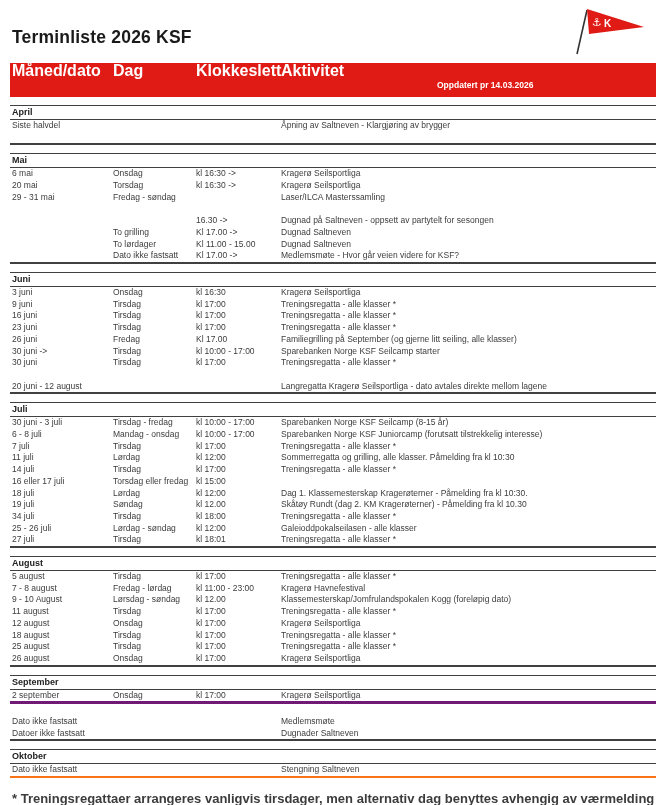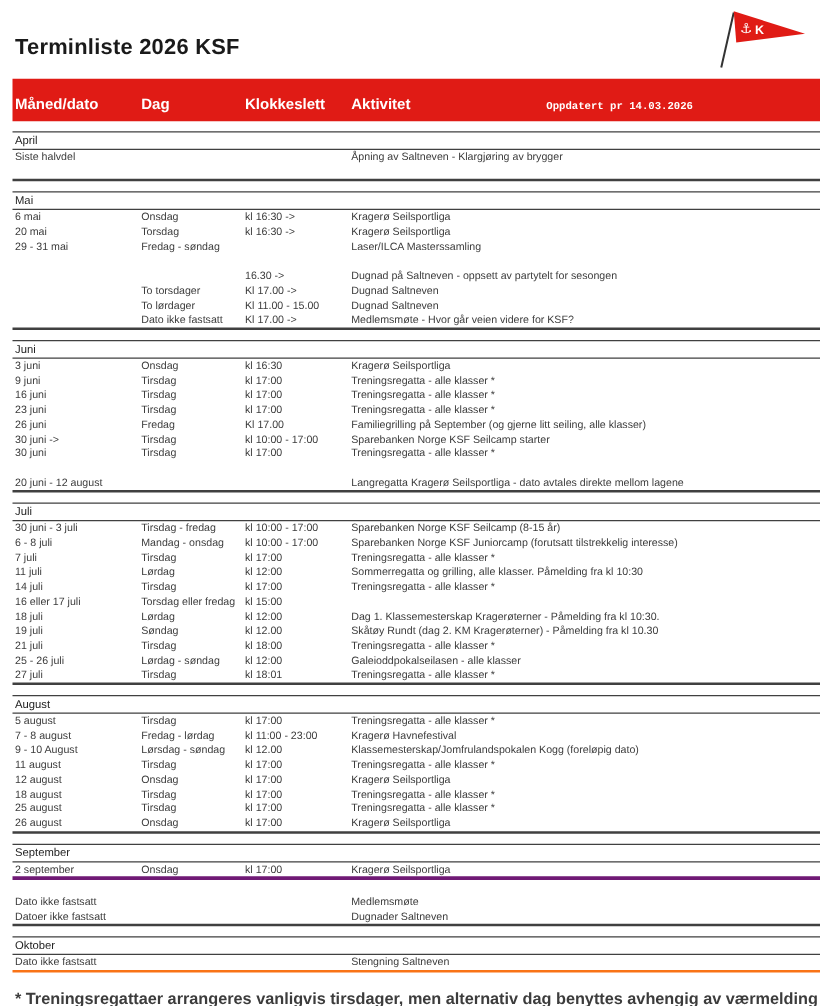--- a/index.html
+++ b/index.html
@@ -14,33 +14,33 @@
     margin:0;padding:27px 0 0 2px;
     font-size:17.5px;font-weight:bold;color:#1a1a1a;letter-spacing:.2px;
   }
   .burgee{position:absolute;top:4px;right:6px;width:80px;height:58px;}
   .redbar{
     margin-top:15px;height:34px;background:#e01b15;position:relative;
     display:grid;grid-template-columns:101px 83px 85px 1fr;
     align-items:end;padding-left:2px;box-sizing:border-box;
   }
   .redbar .colhead{
-    color:#ffffff;font-weight:bold;font-size:12px;line-height:12px;
-    padding-bottom:8px;white-space:nowrap;
+    color:#ffffff;font-weight:bold;font-size:16px;line-height:12px;
+    padding-bottom:20px;white-space:nowrap;
   }
   .redbar .updated{
     position:absolute;left:427px;bottom:7px;
-    color:#ffffff;font-weight:bold;font-size:8.5px;white-space:nowrap;font-family:Liberation Mono, monospace;
+    color:#ffffff;font-weight:bold;font-size:8.5px;white-space:nowrap;
   }
   .month-section{margin-top:8px;}
   .month-section.end-thick{border-bottom:2px solid #404040;}
   .month-section.end-thin{border-bottom:2px solid #f97316;}
   .month-heading{
     border-top:1px solid #404040;border-bottom:1px solid #404040;
-    font-size:9px;font-weight:normal;color:#222222;
+    font-size:9px;font-weight:bold;color:#222222;
     padding:1px 0 1px 2px;line-height:11px;
   }
   .row{
     display:grid;grid-template-columns:101px 83px 85px 1fr;
     padding-left:2px;min-height:11.7px;
   }
   .row>span{
     font-size:8.5px;line-height:11.7px;color:#3c3c3c;
     white-space:nowrap;overflow:visible;
   }
@@ -107,21 +107,21 @@
           </div>
           <div class="spacer-row"></div>
           <div class="row">
             <span></span>
             <span></span>
             <span>16.30 -&gt;</span>
             <span>Dugnad på Saltneven - oppsett av partytelt for sesongen</span>
           </div>
           <div class="row">
             <span></span>
-            <span>To torsdager</span>
+            <span>To grilling</span>
             <span>Kl 17.00 -&gt;</span>
             <span>Dugnad Saltneven</span>
           </div>
           <div class="row">
             <span></span>
             <span>To lørdager</span>
             <span>Kl 11.00 - 15.00</span>
             <span>Dugnad Saltneven</span>
           </div>
           <div class="row">
@@ -226,21 +226,21 @@
             <span>kl 12:00</span>
             <span>Dag 1. Klassemesterskap Kragerøterner - Påmelding fra kl 10:30.</span>
           </div>
           <div class="row">
             <span>19 juli</span>
             <span>Søndag</span>
             <span>kl 12.00</span>
             <span>Skåtøy Rundt (dag 2. KM Kragerøterner) - Påmelding fra kl 10.30</span>
           </div>
           <div class="row">
-            <span>21 juli</span>
+            <span>34 juli</span>
             <span>Tirsdag</span>
             <span>kl 18:00</span>
             <span>Treningsregatta - alle klasser *</span>
           </div>
           <div class="row">
             <span>25 - 26 juli</span>
             <span>Lørdag - søndag</span>
             <span>kl 12:00</span>
             <span>Galeioddpokalseilasen - alle klasser</span>
           </div>

